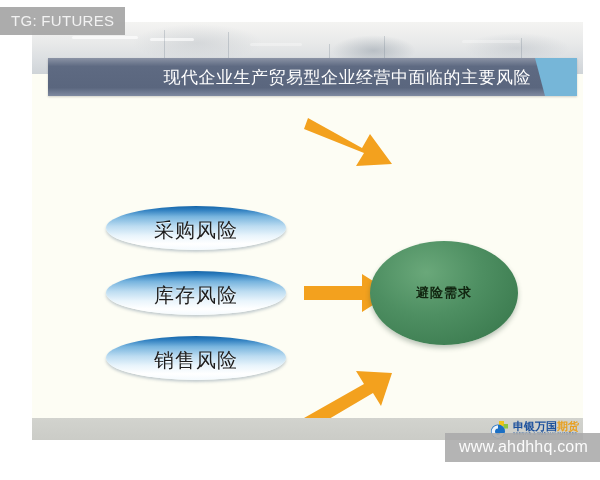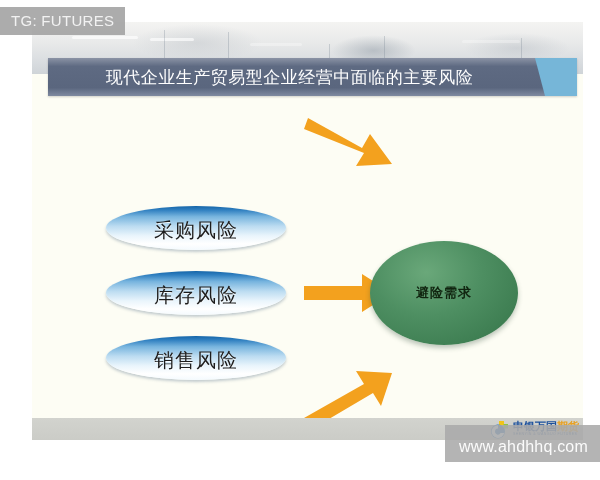--- a/index.html
+++ b/index.html
@@ -61,21 +61,21 @@
     background: linear-gradient(180deg, #8b93a5 0%, #5e6a82 22%, #5a667e 78%, #7f8aa0 100%);
     box-shadow: 0 1px 2px rgba(0,0,0,0.18);
   }
   #title-text {
     position: absolute;
     left: 0;
     top: 0;
     right: 46px;
     height: 38px;
     line-height: 38px;
-    text-align: center;
+    text-align: right;
     color: #ffffff;
     font-size: 17px;
     font-family: "DejaVu Serif", "Liberation Serif", serif;
     letter-spacing: 0.5px;
     white-space: nowrap;
   }
   #title-accent {
     position: absolute;
     right: 0;
     top: 0;
@@ -223,21 +223,21 @@
     color: #f2f2f2;
     font-size: 15px;
     letter-spacing: 0.3px;
     font-family: "Liberation Sans", "DejaVu Sans", sans-serif;
     white-space: nowrap;
   }
   #watermark {
     position: absolute;
     right: 0;
     bottom: 18px;
-    padding: 13px 12px 6px 14px;
+    padding: 5px 12px 6px 14px;
     background: rgba(170,170,170,0.88);
     color: #fbfbfb;
     font-size: 16px;
     letter-spacing: 0.2px;
     font-family: "Liberation Sans", "DejaVu Sans", sans-serif;
     white-space: nowrap;
   }
 </style>
 </head>
 <body>

